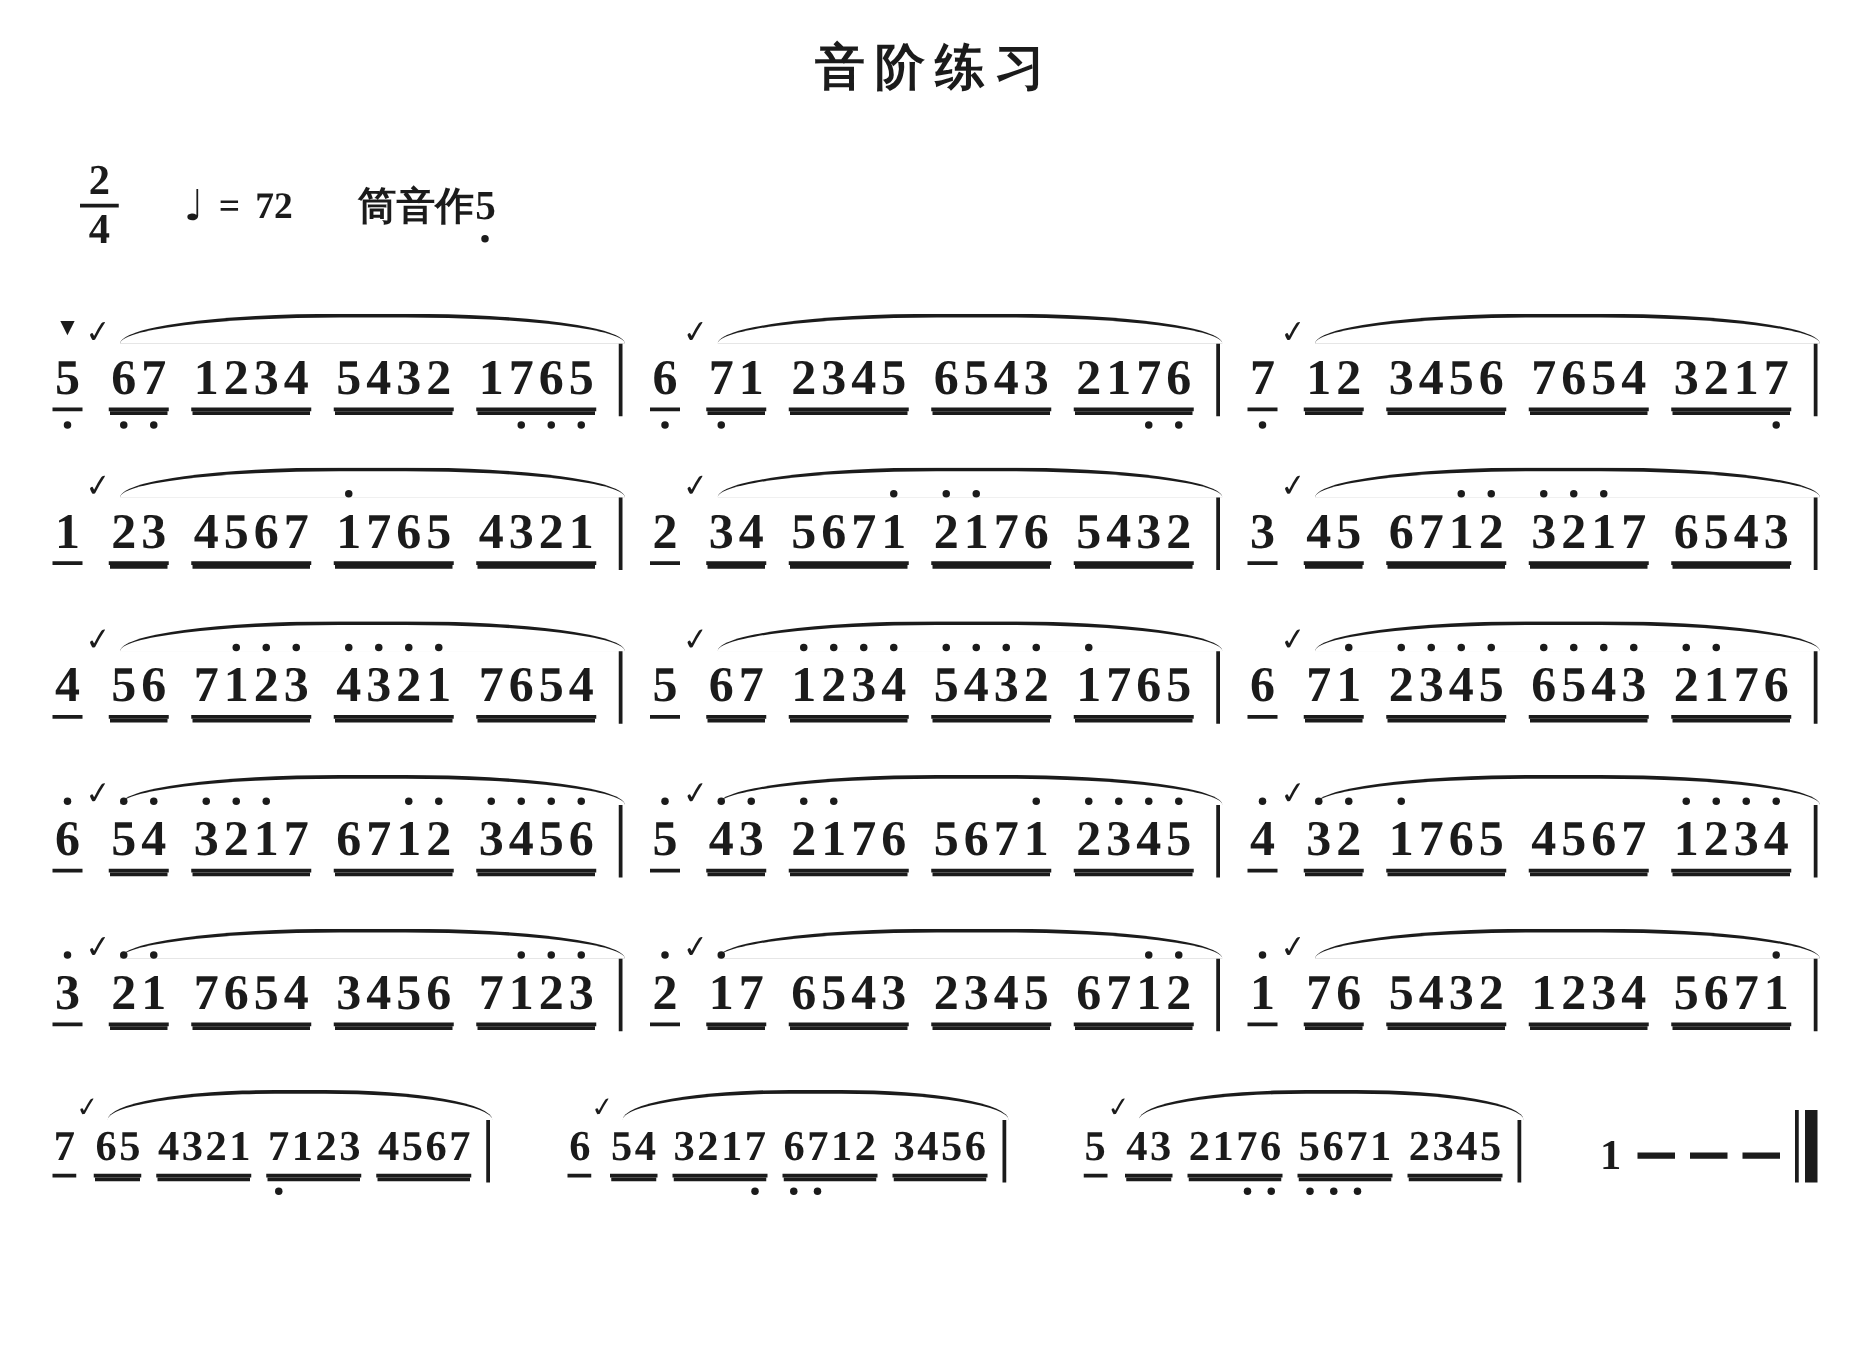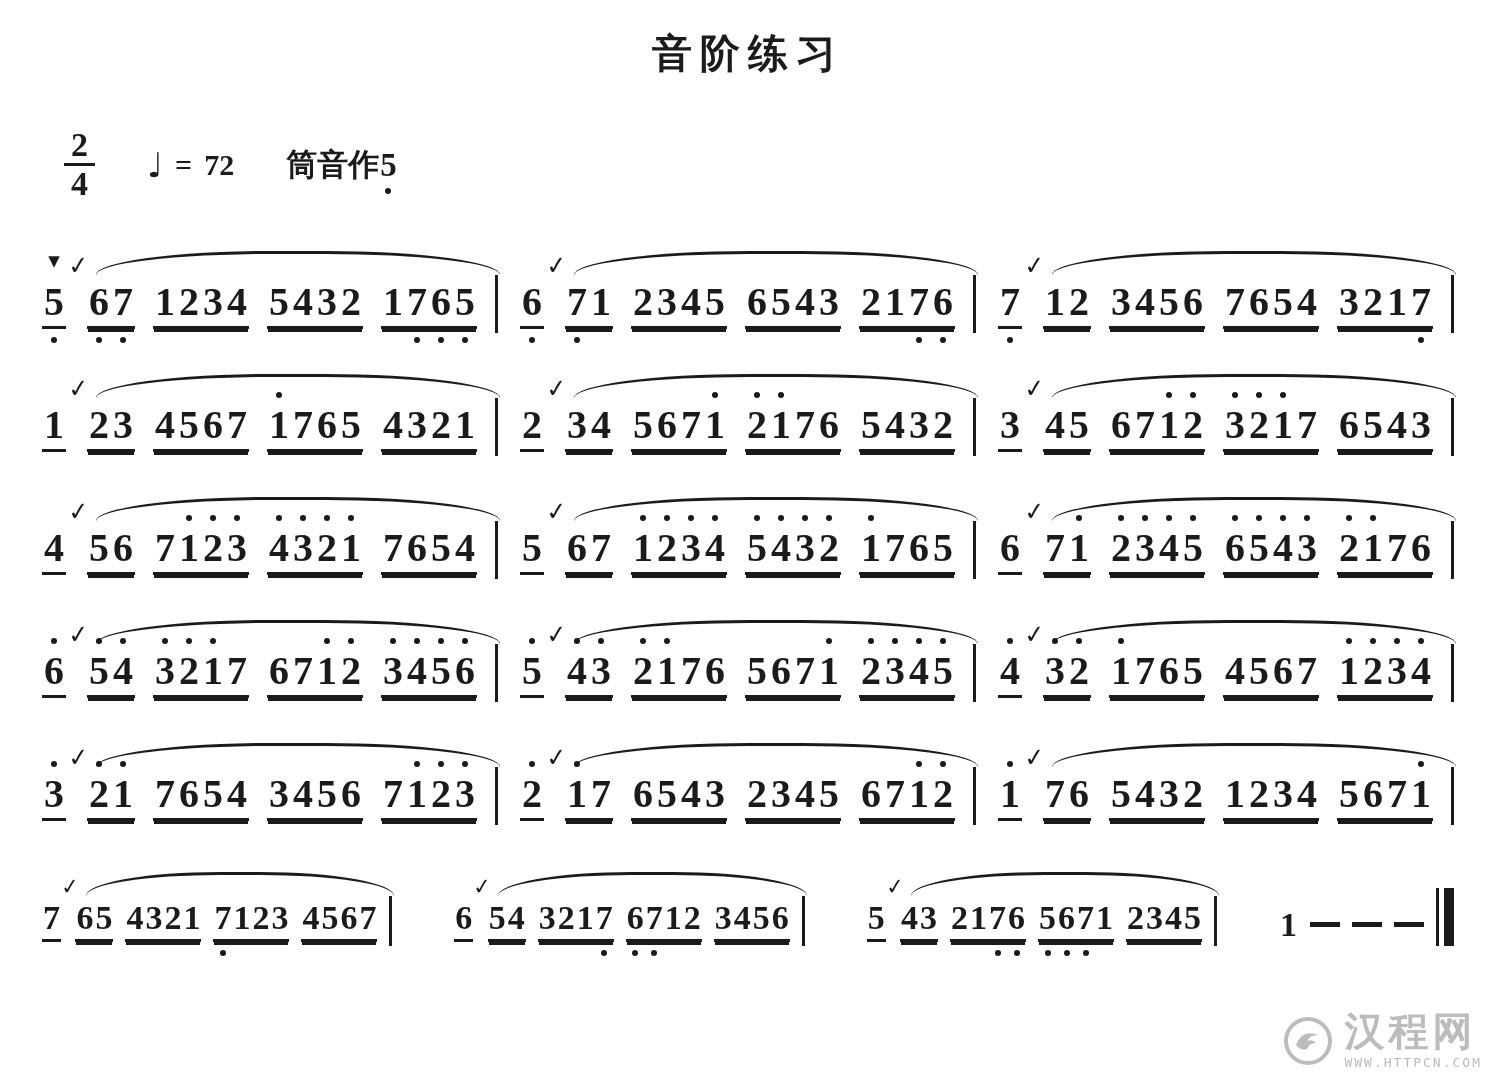--- a/index.html
+++ b/index.html
@@ -633,24 +633,14 @@
           <div class="dash"></div>
           <div class="dash"></div>
           <div class="endbar">
             <div class="thin"></div>
             <div class="thick"></div>
           </div>
         </div>
       </div>
     </div>
 
-  <div class="watermark">
-    <svg width="52" height="52" viewBox="0 0 52 52">
-      <circle cx="26" cy="26" r="22" fill="none" stroke="#bcbcbc" stroke-width="4"></circle>
-      <path d="M14 30 q6 -16 22 -10 q-8 0 -11 6 q6 -2 9 2 q-7 0 -9 6 q-6 2 -11 -4" fill="#bcbcbc"></path>
-    </svg>
-    <div class="wm-text">
-      <span class="wm-brand">汉程网</span>
-      <span class="wm-url">WWW.HTTPCN.COM</span>
-    </div>
-  </div>
 
 </div>
 
 </body></html>

